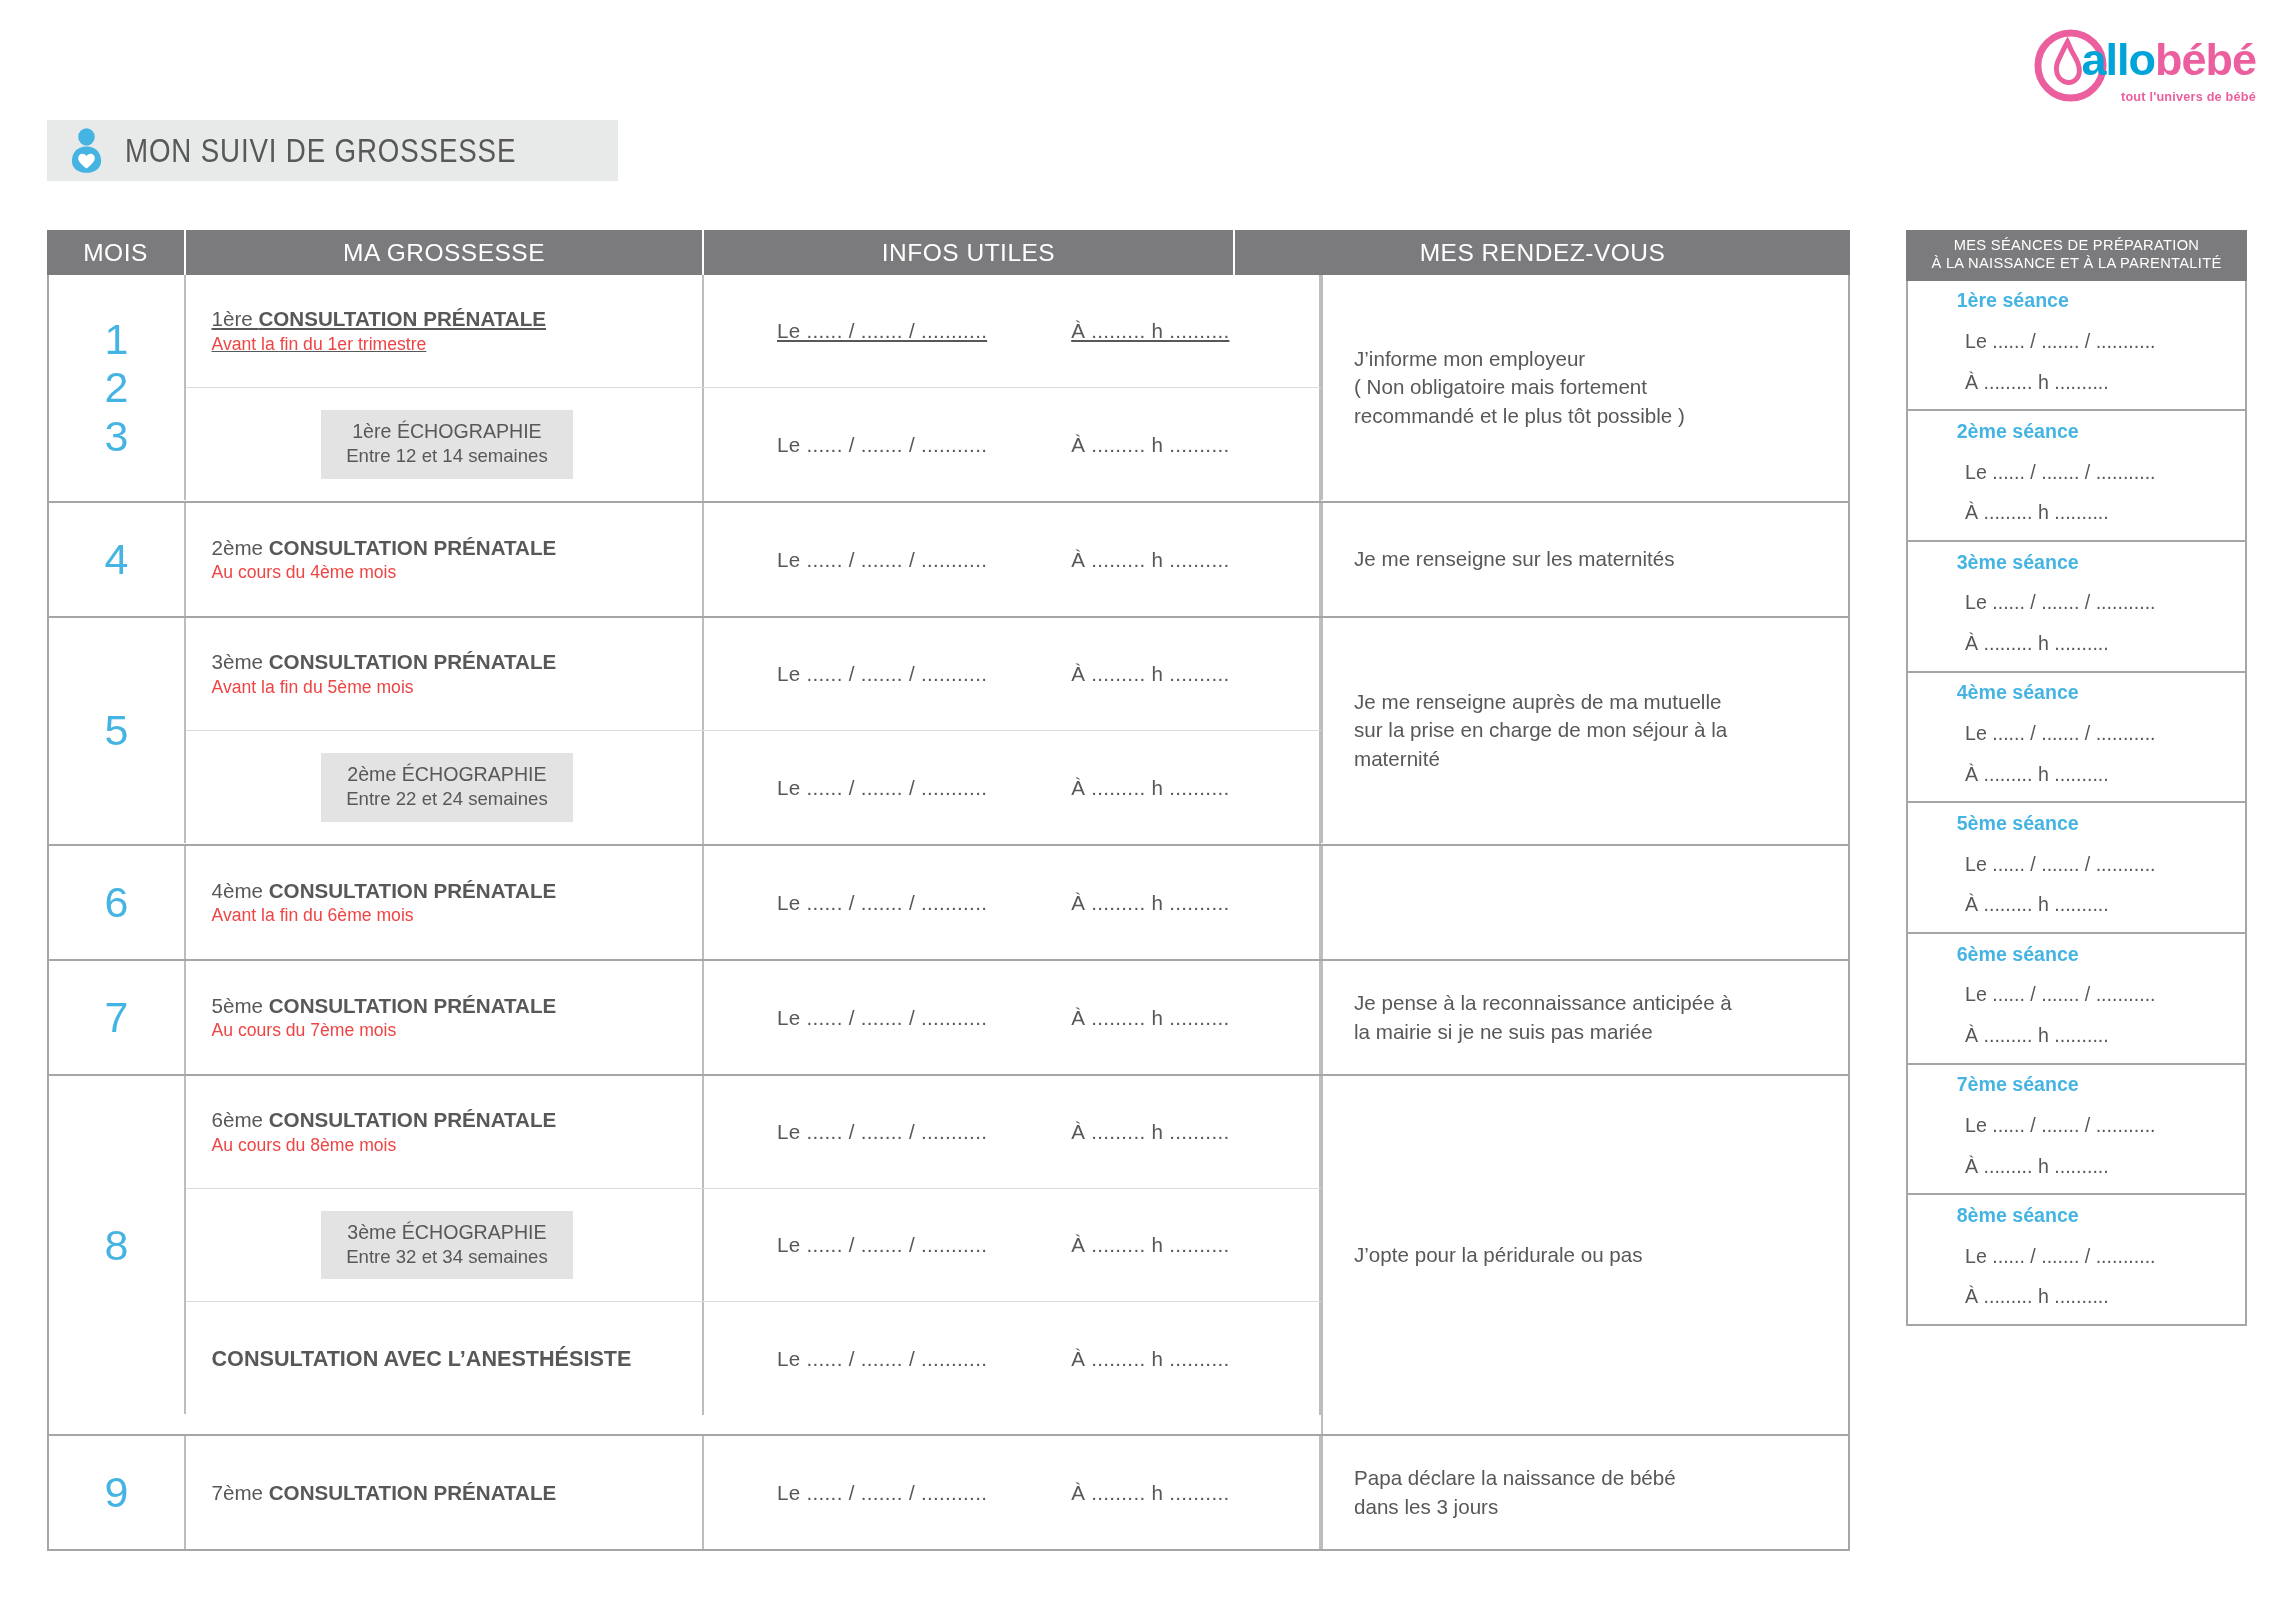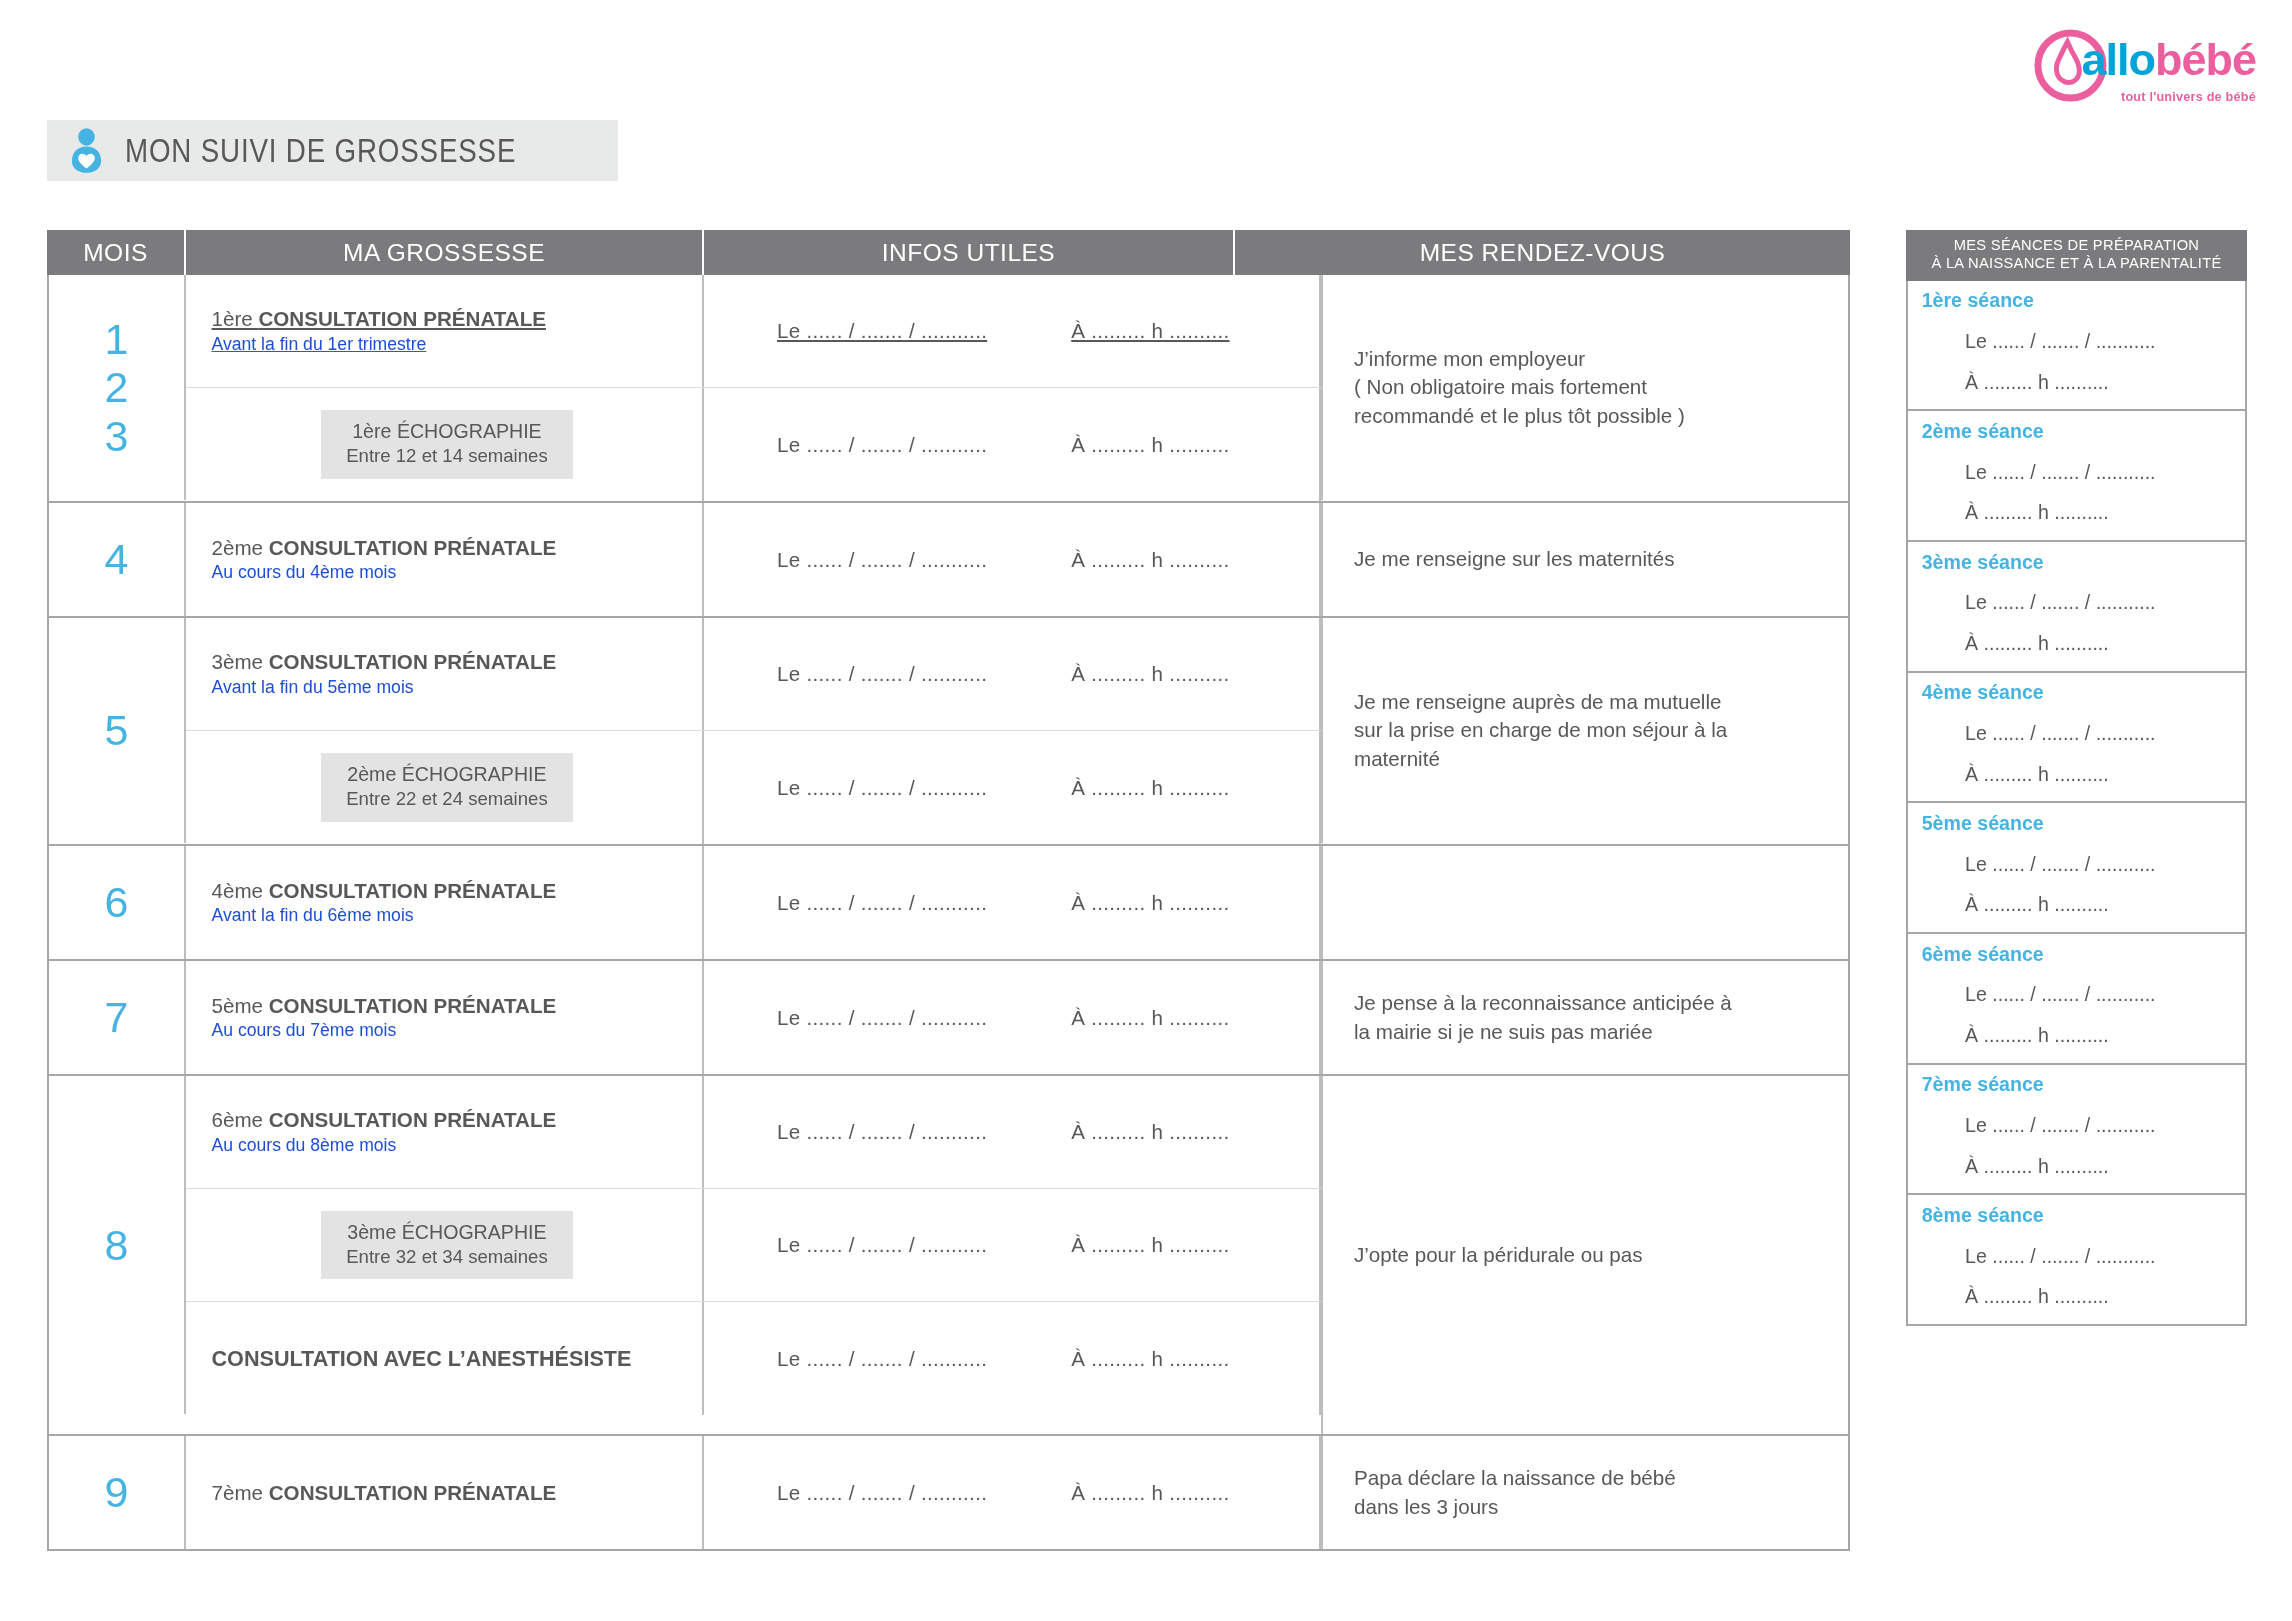--- a/index.html
+++ b/index.html
@@ -154,21 +154,21 @@
   }
   .gros-title {
     font-size: 20.6px;
     color: #58585a;
     font-family: "Liberation Sans Narrow", "Liberation Sans", sans-serif;
     white-space: nowrap;
   }
   .gros-title .bold { font-weight: bold; }
   .gros-sub {
     font-size: 17.6px;
-    color: #1d4ed8;
+    color: #ef4444;
     margin-top: 2.9px;
     font-family: "Liberation Sans Narrow", "Liberation Sans", sans-serif;
   }
   .echo-box {
     background: #e3e3e4;
     align-self: center;
     text-align: center;
     padding: 8.8px 25.5px 10.8px 25.5px;
     line-height: 1.28;
     box-sizing: border-box;
@@ -245,20 +245,21 @@
     padding: 8.8px 0 15.7px 0;
     box-sizing: border-box;
   }
   .seance:last-child { border-bottom: none; }
   .seance-title {
     color: #46b4e2;
     font-size: 19.6px;
     font-weight: bold;
     padding-left: 13.7px;
     font-family: "Liberation Sans Narrow", "Liberation Sans", sans-serif;
+    margin-left: 35px;
   }
   .seance-line {
     font-size: 19.6px;
     color: #58585a;
     padding-left: 57px;
     margin-top: 17.6px;
     font-family: "Liberation Sans Narrow", "Liberation Sans", sans-serif;
     white-space: nowrap;
   }
 </style>

